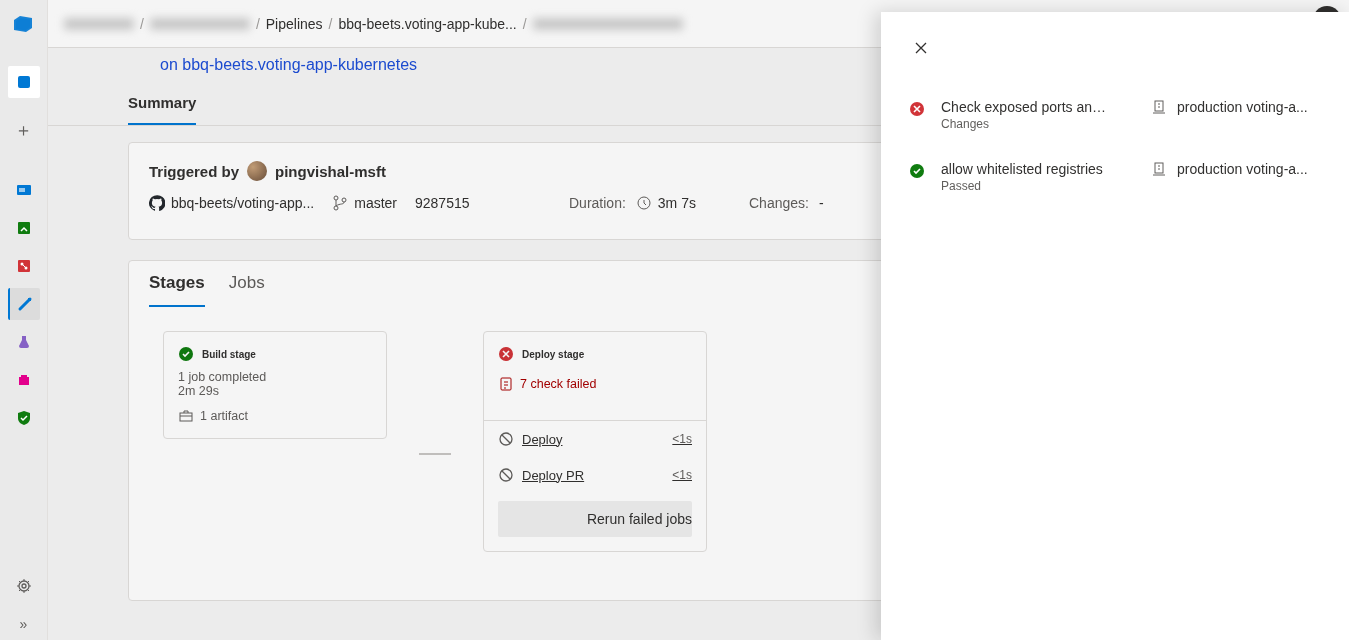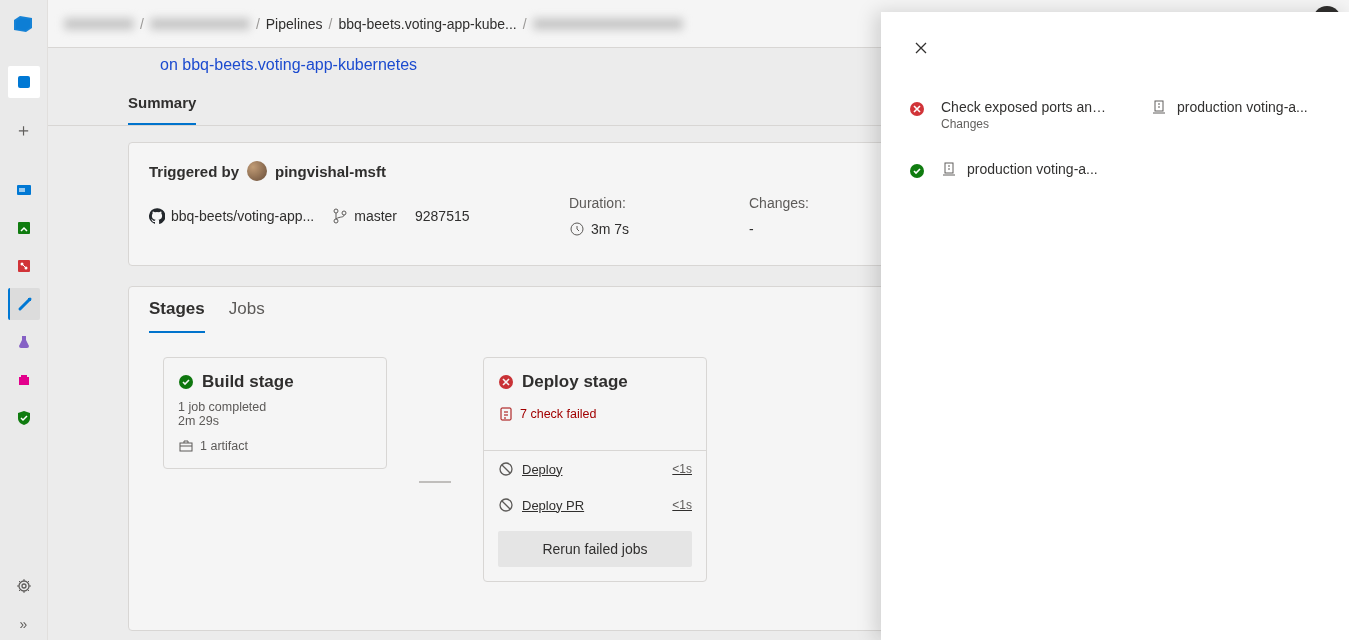--- a/index.html
+++ b/index.html
@@ -23,38 +23,38 @@
   .tabs { display:flex; gap:24px; padding:20px 24px 0 80px; border-bottom:1px solid #e1dfdd; }
   .tabs .tab { padding-bottom:12px; cursor:pointer; font-size:15px; color:#605e5c; }
   .tabs .tab.active { color:#323130; font-weight:600; border-bottom:2px solid #0078d4; }
   .tabs.secondary { padding:16px 24px 0 100px; border-bottom:none; }
   .tabs.secondary .tab { font-size:17px; }
   .card { margin:16px 80px 0 80px; border:1px solid #e1dfdd; border-radius:4px; padding:18px 20px 28px 20px; background:#fff; }
   .card.stage-container { padding:40px 20px 48px 20px; }
   .trig-row { display:flex; align-items:center; gap:8px; font-weight:600; font-size:15px; }
   .trig-row .avatar { width:20px; height:20px; border-radius:50%; background: radial-gradient(circle at 30% 30%, #c9a27a, #6b4f3a); display:inline-block; }
   .meta-grid { display:flex; gap:40px; margin-top:14px; }
-  .meta-col { display:flex; flex-direction:column; gap:10px; min-width:140px; }
+  .meta-col { display:flex; flex-direction:row; gap:10px; min-width:140px; }
   .meta-col.first { flex-direction:row; gap:18px; flex-wrap:wrap; width:380px; }
   .meta-col .lbl { color:#605e5c; }
   .meta-row { display:flex; align-items:center; gap:6px; }
   .link { color:#0078d4; cursor:pointer; }
   .stages-row { display:flex; gap:32px; align-items:flex-start; }
   .stage-card { border:1px solid #e1dfdd; border-radius:4px; width:224px; background:#fff; position:relative; }
   .stage-card.deploy { width:224px; }
-  .stage-hdr { display:flex; align-items:center; gap:8px; padding:14px 14px 0 14px; font-weight:600; font-size:17px; }
+  .stage-hdr { display:flex; align-items:center; gap:8px; padding:14px 14px 0 14px; font-weight:600; font-size:10px; }
   .stage-sub { padding:8px 14px 0 14px; font-size:12.5px; color:#605e5c; display:flex; justify-content:space-between;flex-direction:column; }
   .artifact-row { padding:10px 14px 14px 14px; font-size:12.5px; display:flex; gap:6px; align-items:center; color:#605e5c; }
   .check-fail { padding:14px 14px 14px 14px; font-size:12.5px; display:flex; gap:6px; align-items:center; border-top:0; }
   .check-fail-text { color:#a80000; }
   .divider { height:1px; background:#e1dfdd; margin:14px 0 0 0; }
   .job-row { display:flex; justify-content:space-between; align-items:center; padding:10px 14px; font-size:13px;text-decoration:underline; }
   .job-row .left { display:flex; gap:8px; align-items:center; color:#323130; }
   .job-time { color:#605e5c; font-size:12px; }
-  .rerun-btn { margin:8px 14px 14px 14px; background:#efefef; text-align:center; padding:10px 0; font-size:14px; cursor:pointer; border-radius:2px; }
+  .rerun-btn { margin:8px 14px 14px 14px; background:#efefef; text-align:right; padding:10px 0; font-size:14px; cursor:pointer; border-radius:2px; }
   .connector { width:32px; height:2px; background:#c8c6c4; align-self:center; margin-top:24px; }
   .dim-wrapper { filter: brightness(.96); background:#f6f6f6; flex:1; position:relative; }
   
   .panel { position:absolute; top:12px; right:0; bottom:0; width:468px; background:#fff; box-shadow:-6px 0 18px rgba(0,0,0,.15); z-index:50; display:flex; flex-direction:column; padding:24px 28px 12px 28px; }
   .panel-hdr { display:flex; justify-content:space-between; align-items:flex-start; }
   .panel-title { font-size:22px; font-weight:600; }
   .close-x { cursor:pointer; padding:4px; }
   .check-list { margin-top:36px; display:flex; flex-direction:column; gap:30px; }
   .check-row { display:flex; gap:16px; align-items:flex-start; }
   .check-row .status-ico { width:16px; height:16px; display:flex; align-items:center; justify-content:center; flex-shrink:0; margin-top:2px;}
@@ -311,20 +311,24 @@
           </div>
         </div>
 
         <div class="check-row">
           <div class="status-ico">
             <svg class="svg-ico" viewBox="0 0 16 16">
                 <circle cx="8" cy="8" r="7" fill="#107c10"></circle>
                 <path d="M5 8l2 2 4-4" stroke="#fff" stroke-width="1.6" fill="none"></path>
               </svg>
           </div>
+          <div class="txt">
+            <div class="name">allow whitelisted registries</div>
+            <div class="state">Passed</div>
+          </div>
           <div class="res">
             <svg class="svg-ico res-ico" viewBox="0 0 16 16">
                 <rect x="4" y="2" width="8" height="10" fill="none" stroke="#605e5c"></rect>
                 <path d="M2 14h12M7 5h2M7 8h2" stroke="#605e5c"></path>
               </svg>
             <span class="res-name">production voting-a...</span>
           </div>
         </div>
       </div>
     </div>

